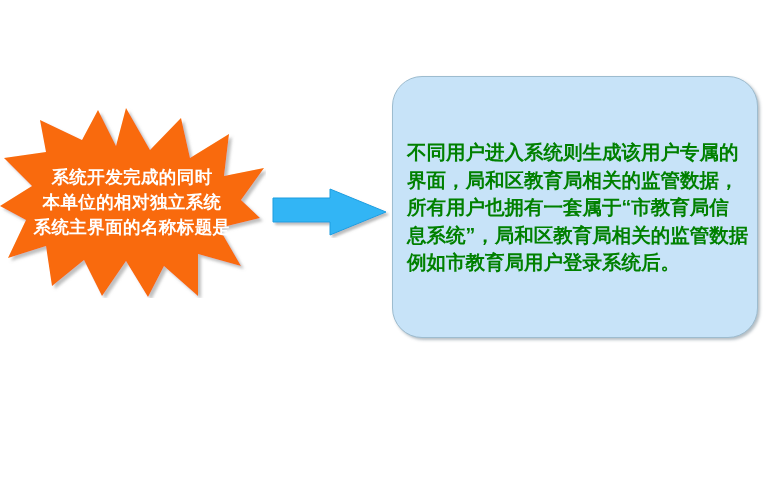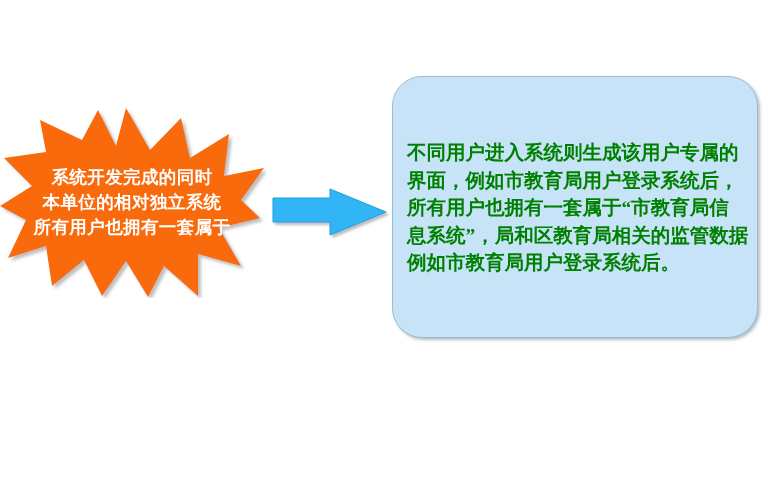--- a/index.html
+++ b/index.html
@@ -76,21 +76,20 @@
     position: absolute;
     left: 392px;
     top: 76px;
     width: 366px;
     height: 262px;
     background: #c7e3f8;
     border: 1px solid #9dbccf;
     border-radius: 30px;
     box-sizing: border-box;
     box-shadow: 2px 2px 3px rgba(90,110,125,0.45);
-    font-family: Liberation Serif, serif;
   }
   #textbox-body {
     position: absolute;
     left: 14px;
     top: 62px;
     width: 340px;
     color: #008000;
     font-size: 19.5px;
     line-height: 27.5px;
     font-weight: bold;
@@ -142,38 +141,38 @@
           48,46
           42,14
           84,34
           100,4
           118,40
         "></polygon>
     </svg>
     <div id="starburst-text">
       <span class="ln">系统开发完成的同时</span>
       <span class="ln">本单位的相对独立系统</span>
-      <span class="ln">所有用户也拥有一套属于</span>
+      <span class="ln">系统主界面的名称标题是</span>
     </div>
   </div>
 
   <div id="arrow">
     <svg viewBox="0 0 120 52" xmlns="http://www.w3.org/2000/svg">
       <defs>
         <filter id="shadowArrow" x="-20%" y="-20%" width="150%" height="150%">
           <feDropShadow dx="2.5" dy="2.5" stdDeviation="1.2" flood-color="#7a7a7a" flood-opacity="0.5"></feDropShadow>
         </filter>
       </defs>
       <polygon filter="url(#shadowArrow)" fill="#33b5f5" stroke="#1b9ee0" stroke-width="1" points="3,12 60,12 60,3 116,26 60,49 60,36 3,36"></polygon>
     </svg>
   </div>
 
   <div id="textbox">
     <div id="textbox-body">
       <span class="ln">不同用户进入系统则生成该用户专属的</span>
-      <span class="ln">界面，例如市教育局用户登录系统后，</span>
+      <span class="ln">界面，局和区教育局相关的监管数据，</span>
       <span class="ln">所有用户也拥有一套属于“市教育局信</span>
       <span class="ln">息系统”，局和区教育局相关的监管数据</span>
       <span class="ln">例如市教育局用户登录系统后。</span>
     </div>
   </div>
 
 </div>
 
 </body></html>

